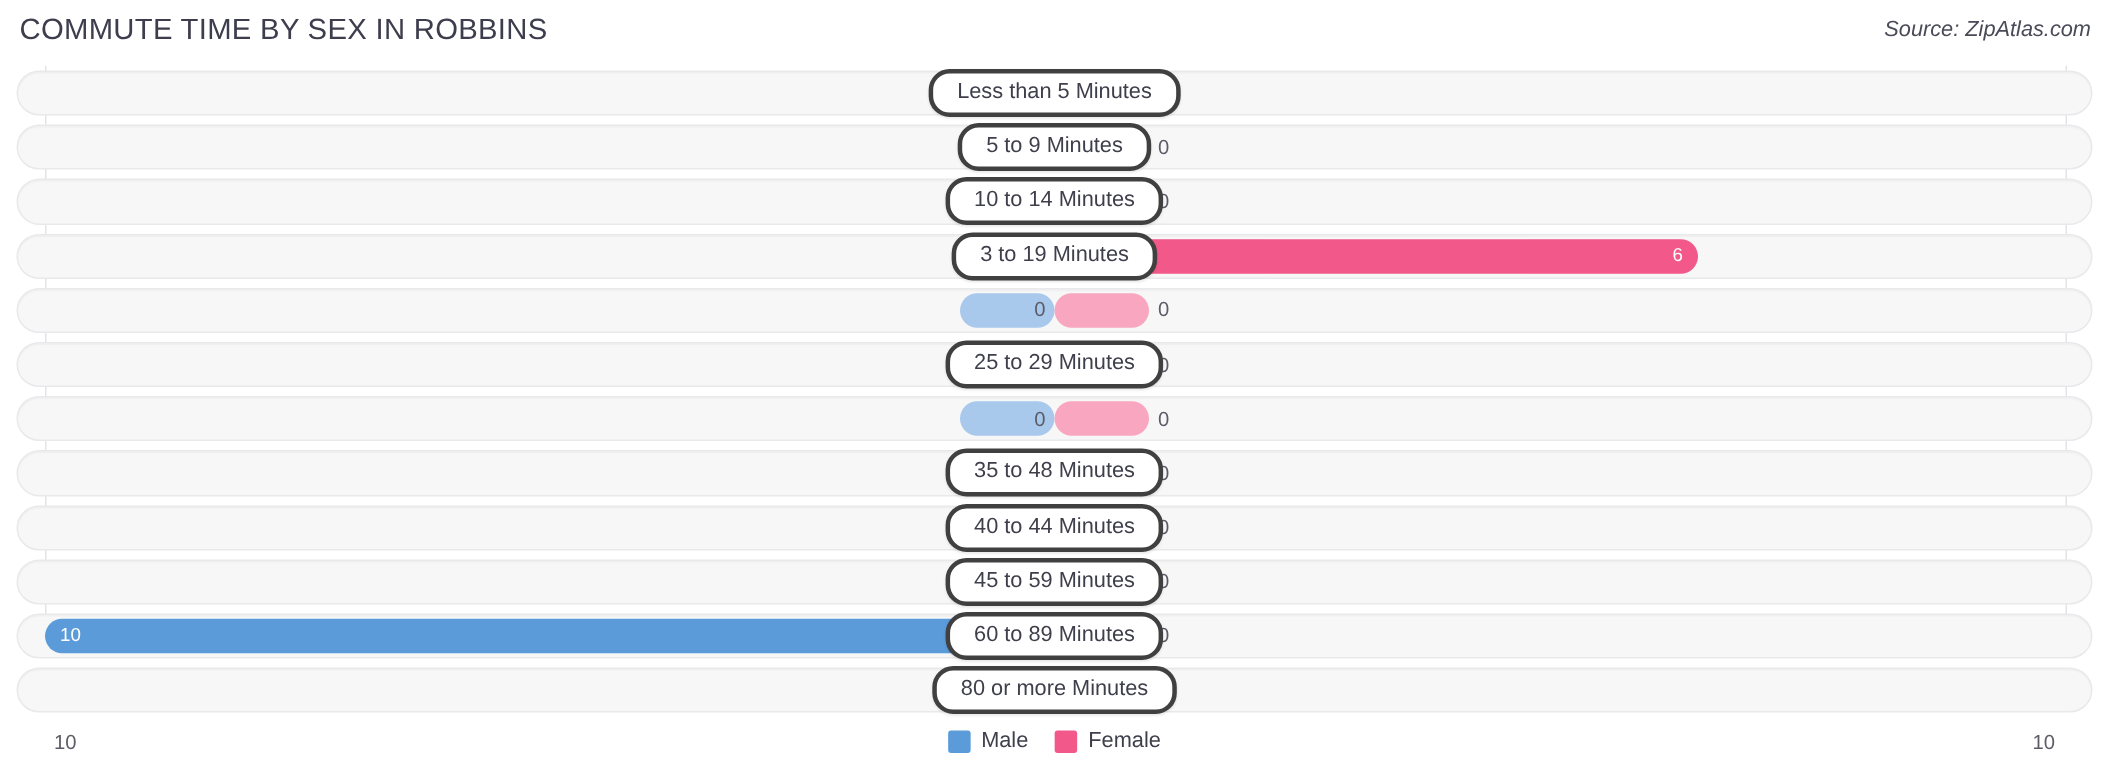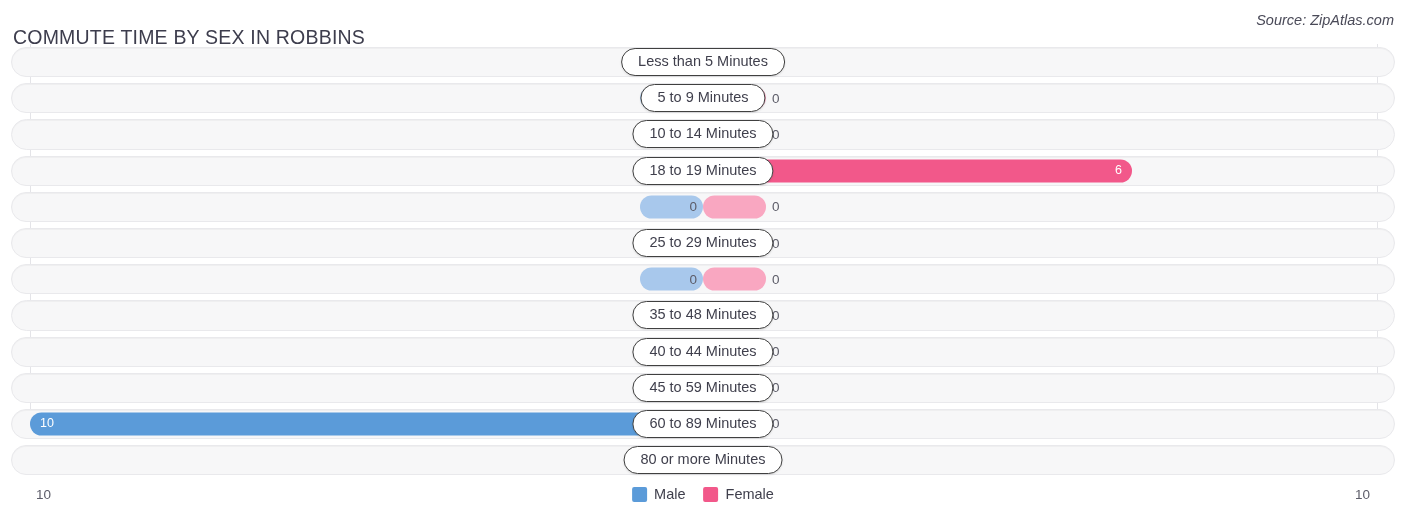--- a/index.html
+++ b/index.html
@@ -31,21 +31,20 @@
     height: 44px;
   }
   .chart-title {
     position: absolute;
     left: 13px;
     top: 9px;
     font-size: 19.5px;
     letter-spacing: 0.2px;
     color: #3d3d4d;
     white-space: nowrap;
-    margin-top: 17px;
   }
   .chart-source {
     position: absolute;
     right: 12px;
     top: 12px;
     font-size: 14.5px;
     font-style: italic;
     color: #4a4a58;
     white-space: nowrap;
   }
@@ -136,21 +135,21 @@
   .val.male-in   { left: 10px; right: auto; }
   .val.female-in { right: 10px; left: auto; }
 
   
   .pill {
     position: absolute;
     left: 50%;
     top: 50%;
     transform: translate(-50%, -50%);
     background: #ffffff;
-    border: 1px solid #404040;
+    border: 3px solid #404040;
     border-radius: 14px;
     height: 26px;
     line-height: 24px;
     padding: 0 16px;
     font-size: 14.5px;
     color: #3f3f4c;
     white-space: nowrap;
     box-shadow: 0 1px 2px rgba(0,0,0,0.10);
     z-index: 3;
   }
@@ -245,21 +244,21 @@
           <div class="pill">10 to 14 Minutes</div>
         </div>
         <div class="row">
           <div class="track"></div>
           <div class="bar male" style="width: 63px;">
             <span class="val male-out">0</span>
           </div>
           <div class="bar female hi" style="width: 429px;">
             <span class="val inside female-in">6</span>
           </div>
-          <div class="pill">18 to 19 Minutes</div>
+          <div class="pill">3 to 19 Minutes</div>
         </div>
         <div class="row">
           <div class="track"></div>
           <div class="bar male" style="width: 63px;">
             <span class="val male-out">0</span>
           </div>
           <div class="bar female" style="width: 63px;">
             <span class="val female-out">0</span>
           </div>
         </div>

